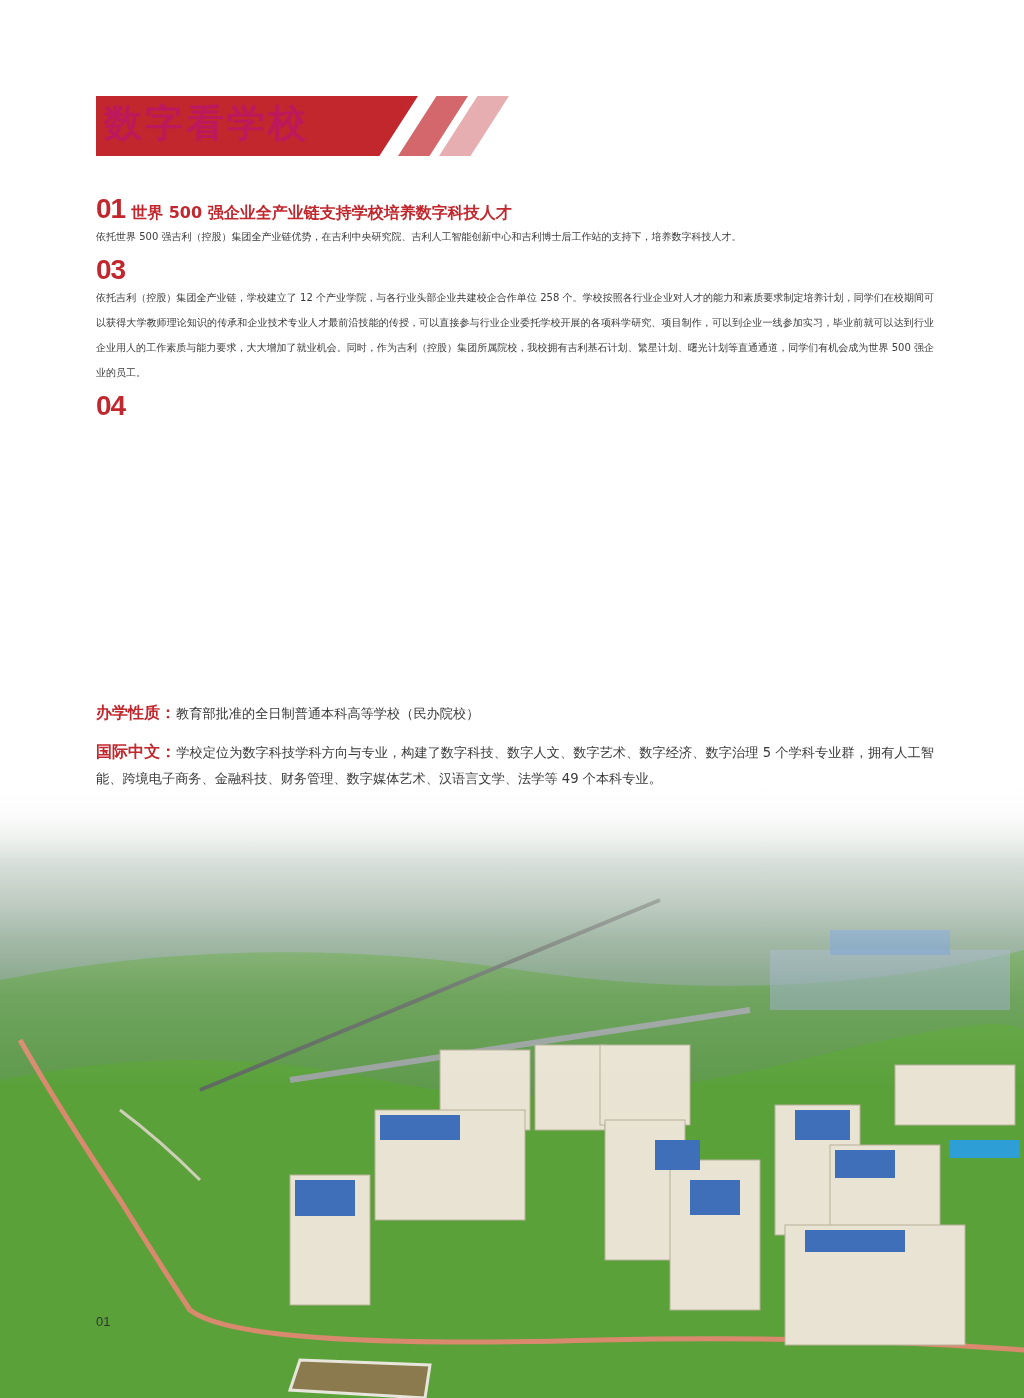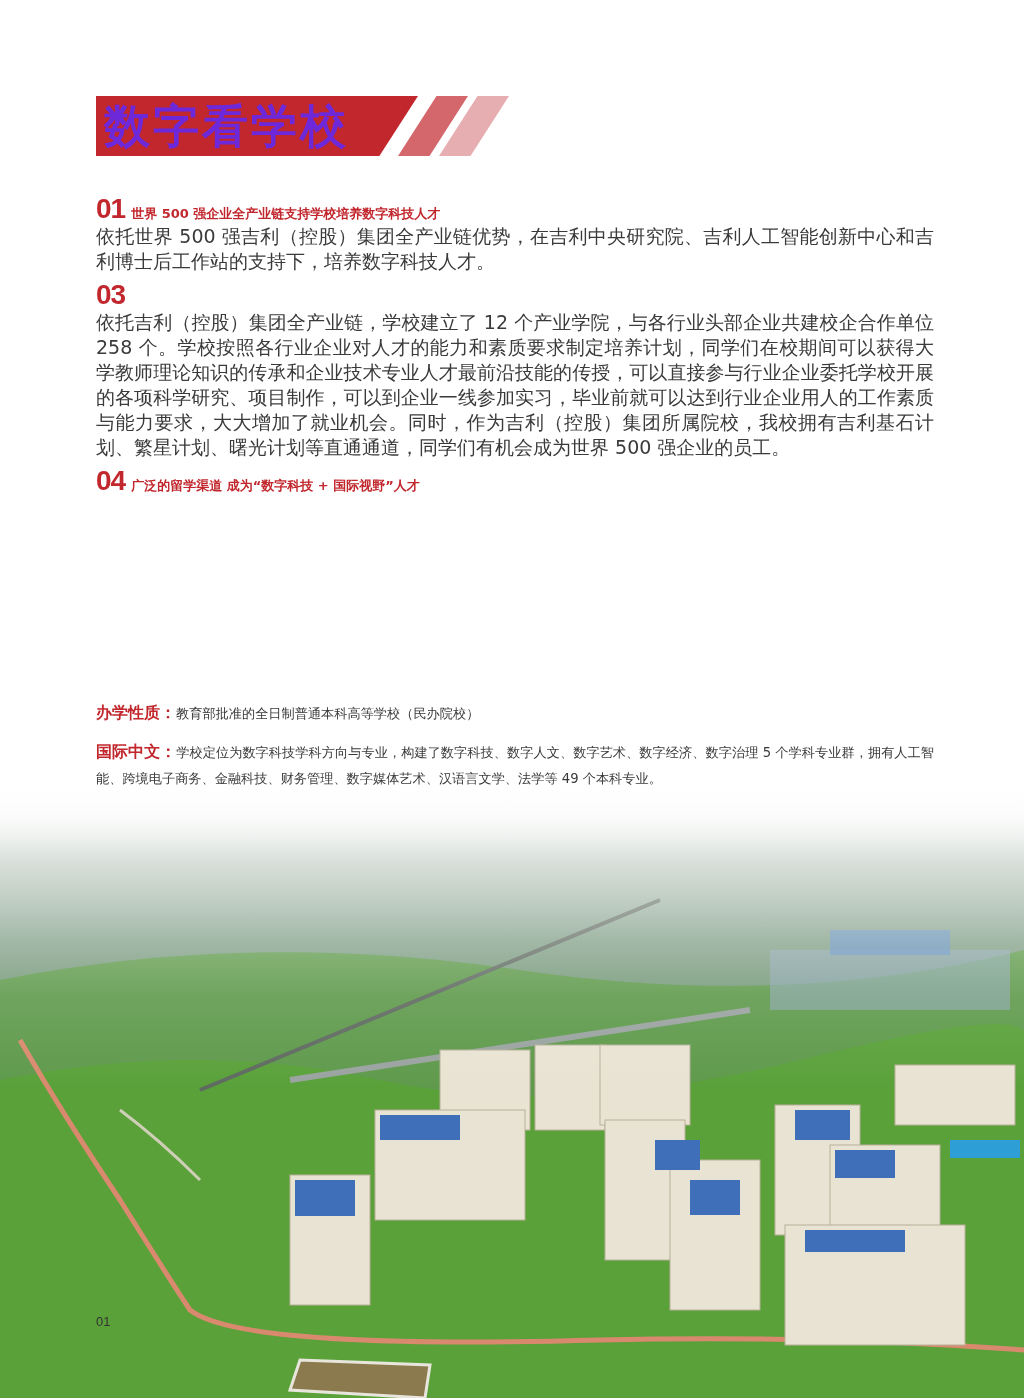--- a/index.html
+++ b/index.html
@@ -7,37 +7,37 @@
   body { position: relative; font-family: "DejaVu Sans", "Liberation Sans", sans-serif; color: #333; }
 
   
   .banner { position: absolute; left: 96px; top: 96px; width: 400px; height: 60px; }
   .banner .block {
     position: absolute; left: 0; top: 0; height: 60px; width: 322px;
     background: #c1272d;
     clip-path: polygon(0 0, 100% 0, 88% 100%, 0 100%);
   }
   .banner .title {
-    position: absolute; left: 8px; top: 6px; font-size: 46px; font-weight: bold;
-    color: #6d28d9; letter-spacing: 3px; line-height: 48px;
+    position: absolute; left: 8px; top: 6px; font-size: 38px; font-weight: bold;
+    color: #be185d; letter-spacing: 3px; line-height: 48px; font-family: Liberation Mono, monospace;
   }
   .banner .stripe {
     position: absolute; top: 0; height: 60px; width: 70px;
     clip-path: polygon(55% 0, 100% 0, 45% 100%, 0 100%);
   }
   .banner .s1 { left: 302px; background: #d3676b; }
   .banner .s2 { left: 343px; background: #e6aeb0; }
 
   
   .content { position: absolute; left: 96px; top: 194px; width: 838px; }
   .section { margin-bottom: 6px; }
   .section-head { display: flex; align-items: baseline; color: #c1272d; height: 30px; }
   .section-num { font-size: 28px; font-weight: bold; line-height: 30px; margin-right: 6px; font-family: "Liberation Sans", sans-serif; letter-spacing: -1px; }
-  .section-title { font-size: 13px; font-weight: bold; line-height: 30px; }
-  .section-body { font-size: 19px; line-height: 25px; color: #3a3a3a; text-align: justify; }
+  .section-title { font-size: 16px; font-weight: bold; line-height: 30px; }
+  .section-body { font-size: 10px; line-height: 25px; color: #3a3a3a; text-align: justify; }
 
   .facts { position: absolute; left: 96px; top: 660px; width: 838px; margin-top: 40px; }
   .fact { margin-bottom: 12px; font-size: 13.2px; line-height: 26px; color: #3a3a3a; text-align: justify; }
   .fact-label { color: #c1272d; font-weight: bold; font-size: 16px; }
 
   
   .photo {
     position: absolute; left: 0; top: 780px; width: 1024px; height: 618px; overflow: hidden;
     background: linear-gradient(180deg, #ffffff 0%, #e9eeea 6%, #a9b9ad 14%, #7f9d85 26%, #6f9a72 40%, #5e9a52 55%, #62a43f 70%, #5c9e36 85%, #4f8f30 100%);
   }
@@ -66,21 +66,20 @@
   </div>
   <div class="section">
     <div class="section-head">
       <span class="section-num">03</span>
     </div>
     <p class="section-body">依托吉利（控股）集团全产业链，学校建立了 12 个产业学院，与各行业头部企业共建校企合作单位 258 个。学校按照各行业企业对人才的能力和素质要求制定培养计划，同学们在校期间可以获得大学教师理论知识的传承和企业技术专业人才最前沿技能的传授，可以直接参与行业企业委托学校开展的各项科学研究、项目制作，可以到企业一线参加实习，毕业前就可以达到行业企业用人的工作素质与能力要求，大大增加了就业机会。同时，作为吉利（控股）集团所属院校，我校拥有吉利基石计划、繁星计划、曙光计划等直通通道，同学们有机会成为世界 500 强企业的员工。</p>
   </div>
   <div class="section">
     <div class="section-head">
       <span class="section-num">04</span>
-      <span class="section-title">广泛的留学渠道 成为“数字科技 + 国际视野”人才</span>
     </div>
   </div>
 </div>
 
 <div class="photo">
   <svg width="1024" height="618" viewBox="0 0 1024 618">
     <defs>
       <linearGradient id="fog" x1="0" y1="0" x2="0" y2="1">
         <stop offset="0" stop-color="#ffffff" stop-opacity="1"></stop>
         <stop offset="0.12" stop-color="#ffffff" stop-opacity="0.55"></stop>

